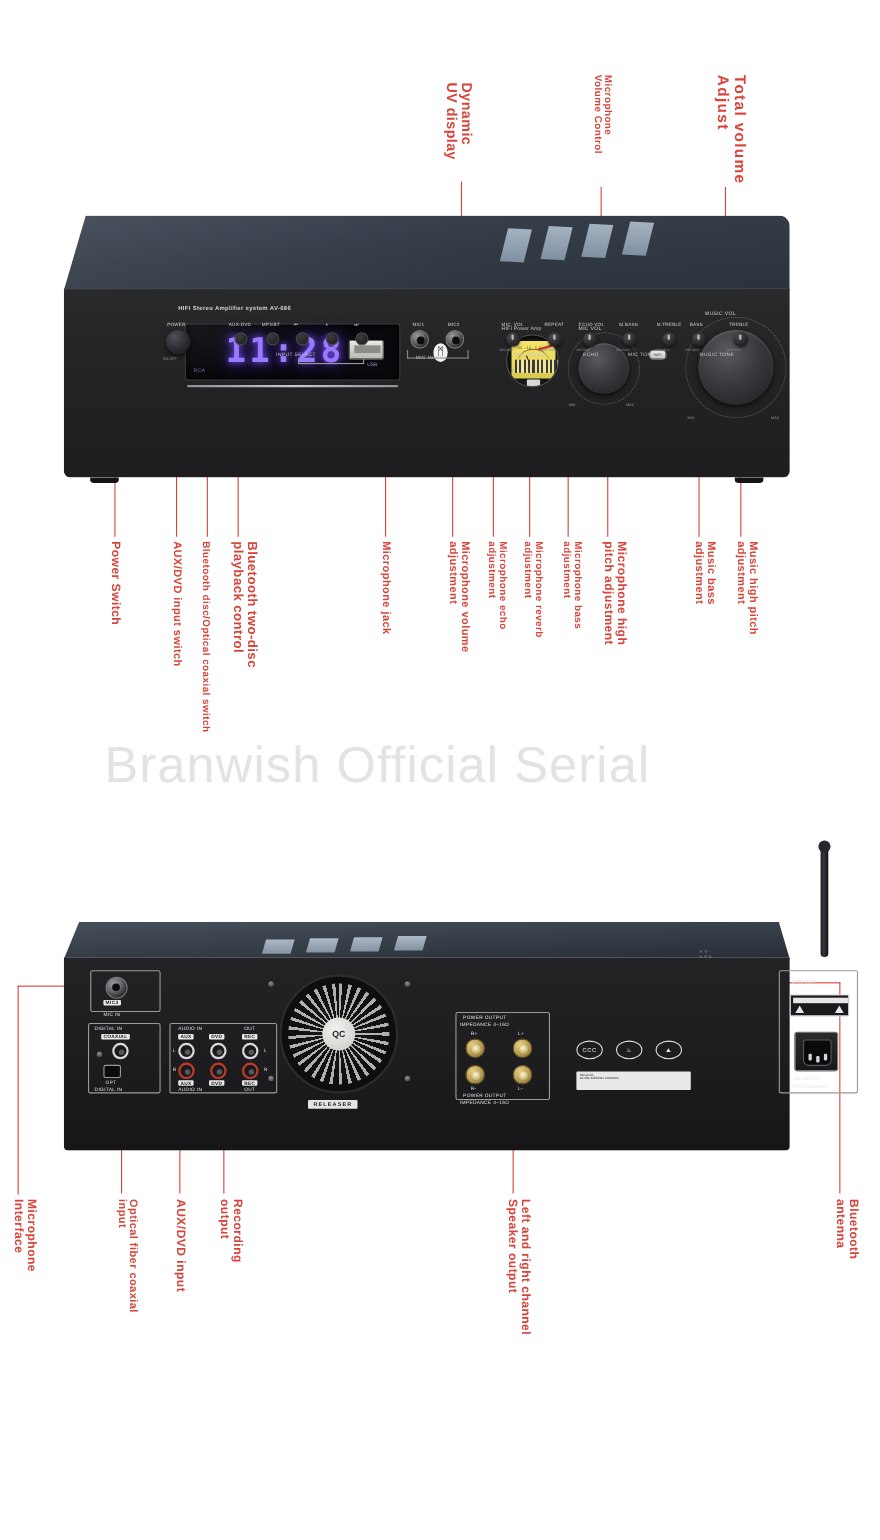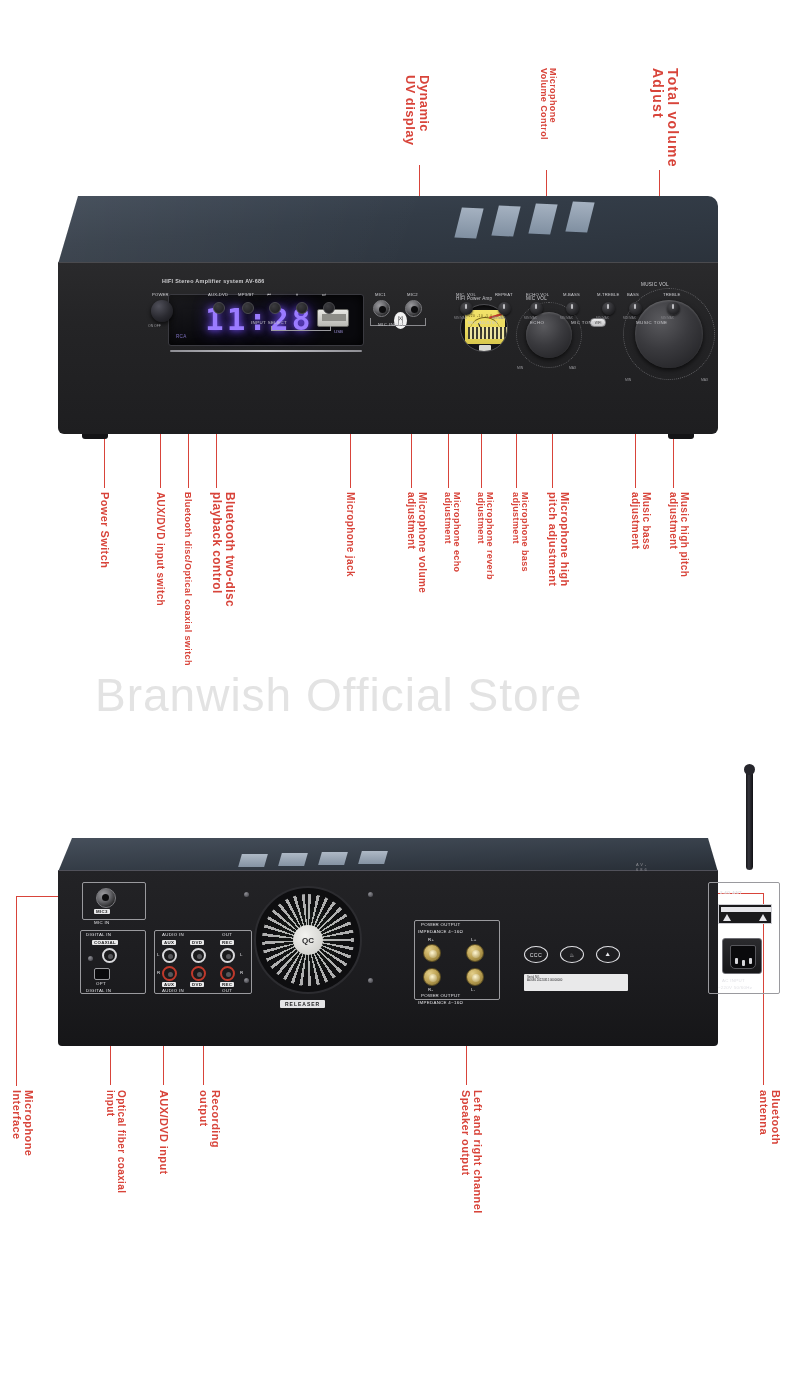--- a/index.html
+++ b/index.html
@@ -351,21 +351,21 @@
     position:absolute;width:5px;height:5px;border-radius:50%;
     background:radial-gradient(circle at 35% 30%,#8e8e94,#3a3a40);
   }
   .modeltext{
     position:absolute;font-size:4px;color:#8d8d93;letter-spacing:2px;
   }
 </style>
 </head>
 <body>
 
-<div id="watermark">Branwish Official Store</div>
+<div id="watermark">Branwish Official Serial</div>
 
 <div id="front-unit">
   <div class="f-top">
     <div class="f-top-sheen"></div>
     <div class="vent" style="left:400px;top:12px;width:22px;height:30px;transform:skewX(-14deg) skewY(3deg);"></div>
     <div class="vent" style="left:437px;top:10px;width:22px;height:30px;transform:skewX(-14deg) skewY(3deg);"></div>
     <div class="vent" style="left:474px;top:8px;width:22px;height:30px;transform:skewX(-14deg) skewY(3deg);"></div>
     <div class="vent" style="left:511px;top:6px;width:22px;height:30px;transform:skewX(-14deg) skewY(3deg);"></div>
   </div>
 

